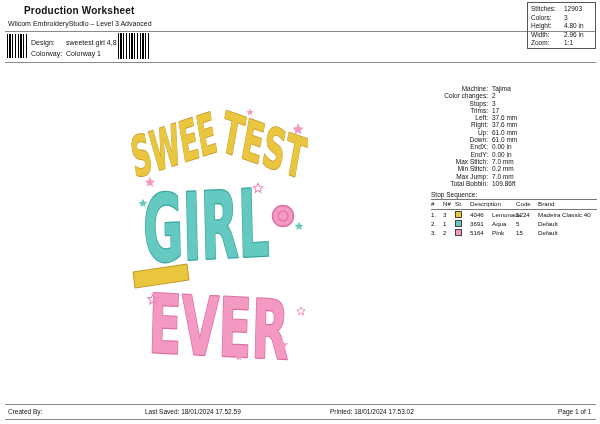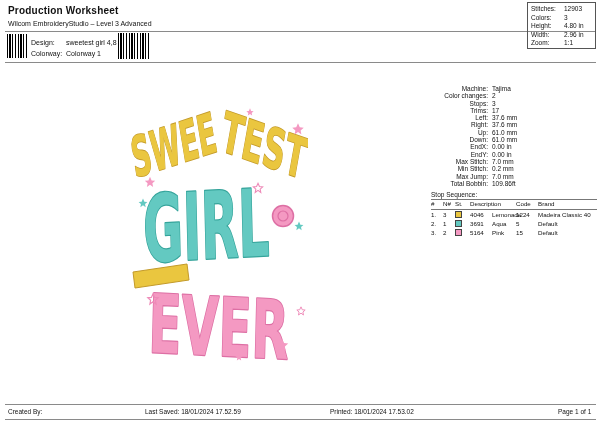--- a/index.html
+++ b/index.html
@@ -2,21 +2,21 @@
 <html><head>
 <meta charset="utf-8">
 <style>
   html,body { margin:0; padding:0; background:#e8e8e8; }
   .page {
     position:relative; width:600px; height:424px; margin:0 auto;
     background:#ffffff; overflow:hidden;
     font-family:"Liberation Sans","DejaVu Sans",sans-serif; color:#111;
   }
   .abs { position:absolute; }
-  .title { left:8px; top:5px; font-size:10px; font-weight:bold; letter-spacing:0.2px; }
+  .title { left:24px; top:5px; font-size:10px; font-weight:bold; letter-spacing:0.2px; }
   .subtitle { left:8px; top:20px; font-size:7px; }
   .rule { left:5px; right:4px; height:0; border-top:1px solid #8a8a8a; }
   .rule-top { top:31px; }
   .rule-mid { top:62px; }
   .rule-foot { top:404px; }
   .rule-bottom { top:419px; }
 
   .barcode { background-image:repeating-linear-gradient(90deg,#000 0 1px,#fff 1px 2px,#000 2px 4px,#fff 4px 5px,#000 5px 6px,#fff 6px 8px,#000 8px 9px,#fff 9px 11px); }
   .barcode-1 { left:7px; top:34px; width:22px; height:24px; }
   .barcode-2 { left:118px; top:33px; width:31px; height:26px; }

